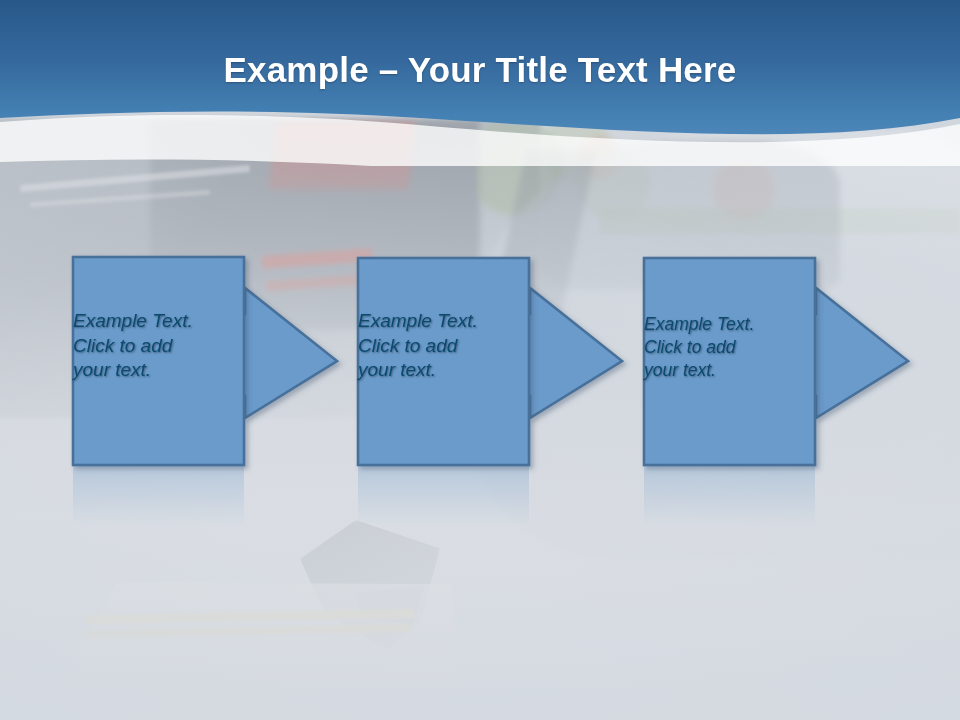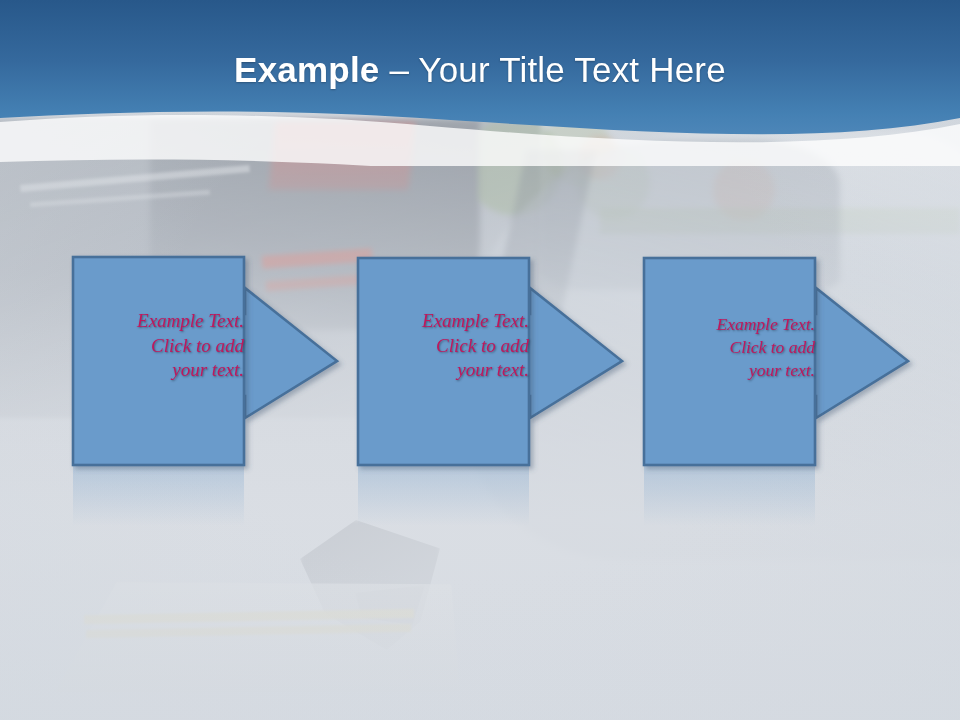--- a/index.html
+++ b/index.html
@@ -215,40 +215,39 @@
     left: 0; top: 50px;
     width: 960px;
     text-align: center;
     font-size: 35px;
     color: #ffffff;
     letter-spacing: .2px;
     white-space: nowrap;
     text-shadow: 0 1px 2px rgba(0,0,0,.25);
   }
   .title .t-strong { font-weight: bold; }
-  .title .t-rest   { font-weight: normal; }
+  .title .t-rest   { font-weight: bold; }
 
   
   .chain {
     position: absolute;
     left: 0; top: 0;
     width: 960px; height: 720px;
     pointer-events: none;
   }
   .chain svg { display: block; }
 
   .step-text {
     position: absolute;
-    text-align: right;
-    color: #be185d;
+    text-align: left;
+    color: #0c4a6e;
     font-style: italic;
     line-height: 1.30;
     text-shadow: 1px 1px 2px rgba(40,60,82,.62);
     white-space: pre-line;
-    font-family: Liberation Serif, serif;
   }
   .step-text.s1 { left: 73px;  top: 309px; width: 171px; font-size: 19px; }
   .step-text.s2 { left: 358px; top: 309px; width: 171px; font-size: 19px; }
   .step-text.s3 { left: 644px; top: 313px; width: 171px; font-size: 17.5px; }
 </style>
 </head>
 <body>
 
 <div class="slide">
 

